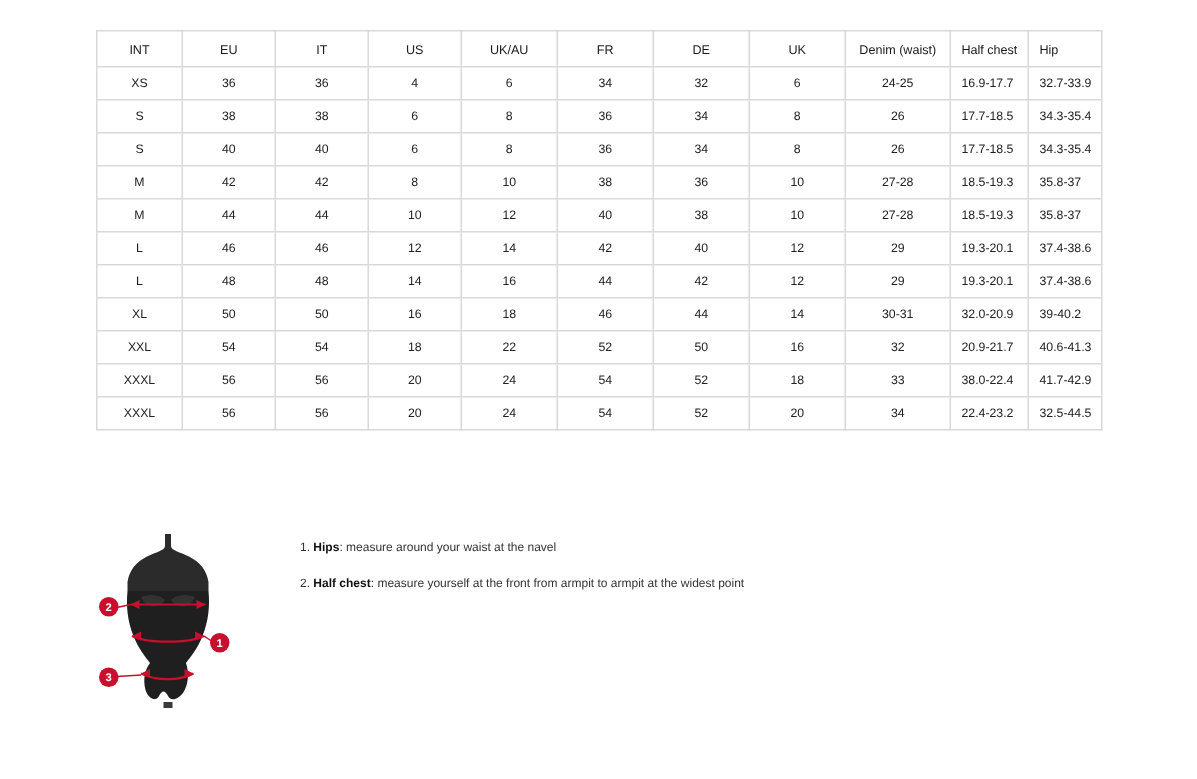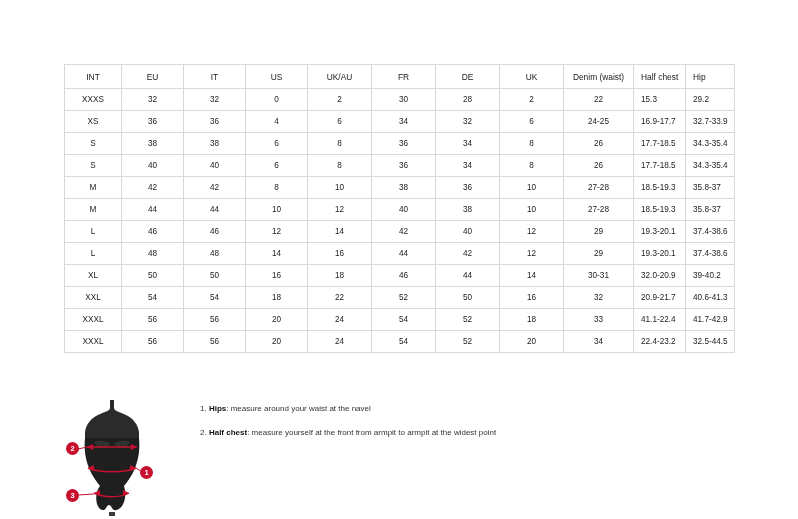--- a/index.html
+++ b/index.html
@@ -14,21 +14,20 @@
     color: #222222;
     position: relative;
     overflow: hidden;
   }
 
   .page {
     width: 798px;
     height: 423px;
     position: relative;
     box-sizing: border-box;
-    margin-top: 44px;
   }
 
   
   .table-wrap {
     position: absolute;
     left: 64px;
     top: 20px;
     width: 670px;
   }
   table.size-table {
@@ -162,33 +161,20 @@
           <th>FR</th>
           <th>DE</th>
           <th>UK</th>
           <th>Denim (waist)</th>
           <th class="left-align">Half chest</th>
           <th class="left-align">Hip</th>
         </tr>
       </thead>
       <tbody>
         <tr>
-          <td>XXXS</td>
-          <td>32</td>
-          <td>32</td>
-          <td>0</td>
-          <td>2</td>
-          <td>30</td>
-          <td>28</td>
-          <td>2</td>
-          <td>22</td>
-          <td class="left-align">15.3</td>
-          <td class="left-align">29.2</td>
-        </tr>
-        <tr>
           <td>XS</td>
           <td>36</td>
           <td>36</td>
           <td>4</td>
           <td>6</td>
           <td>34</td>
           <td>32</td>
           <td>6</td>
           <td>24-25</td>
           <td class="left-align">16.9-17.7</td>
@@ -301,21 +287,21 @@
         <tr>
           <td>XXXL</td>
           <td>56</td>
           <td>56</td>
           <td>20</td>
           <td>24</td>
           <td>54</td>
           <td>52</td>
           <td>18</td>
           <td>33</td>
-          <td class="left-align">41.1-22.4</td>
+          <td class="left-align">38.0-22.4</td>
           <td class="left-align">41.7-42.9</td>
         </tr>
         <tr>
           <td>XXXL</td>
           <td>56</td>
           <td>56</td>
           <td>20</td>
           <td>24</td>
           <td>54</td>
           <td>52</td>

